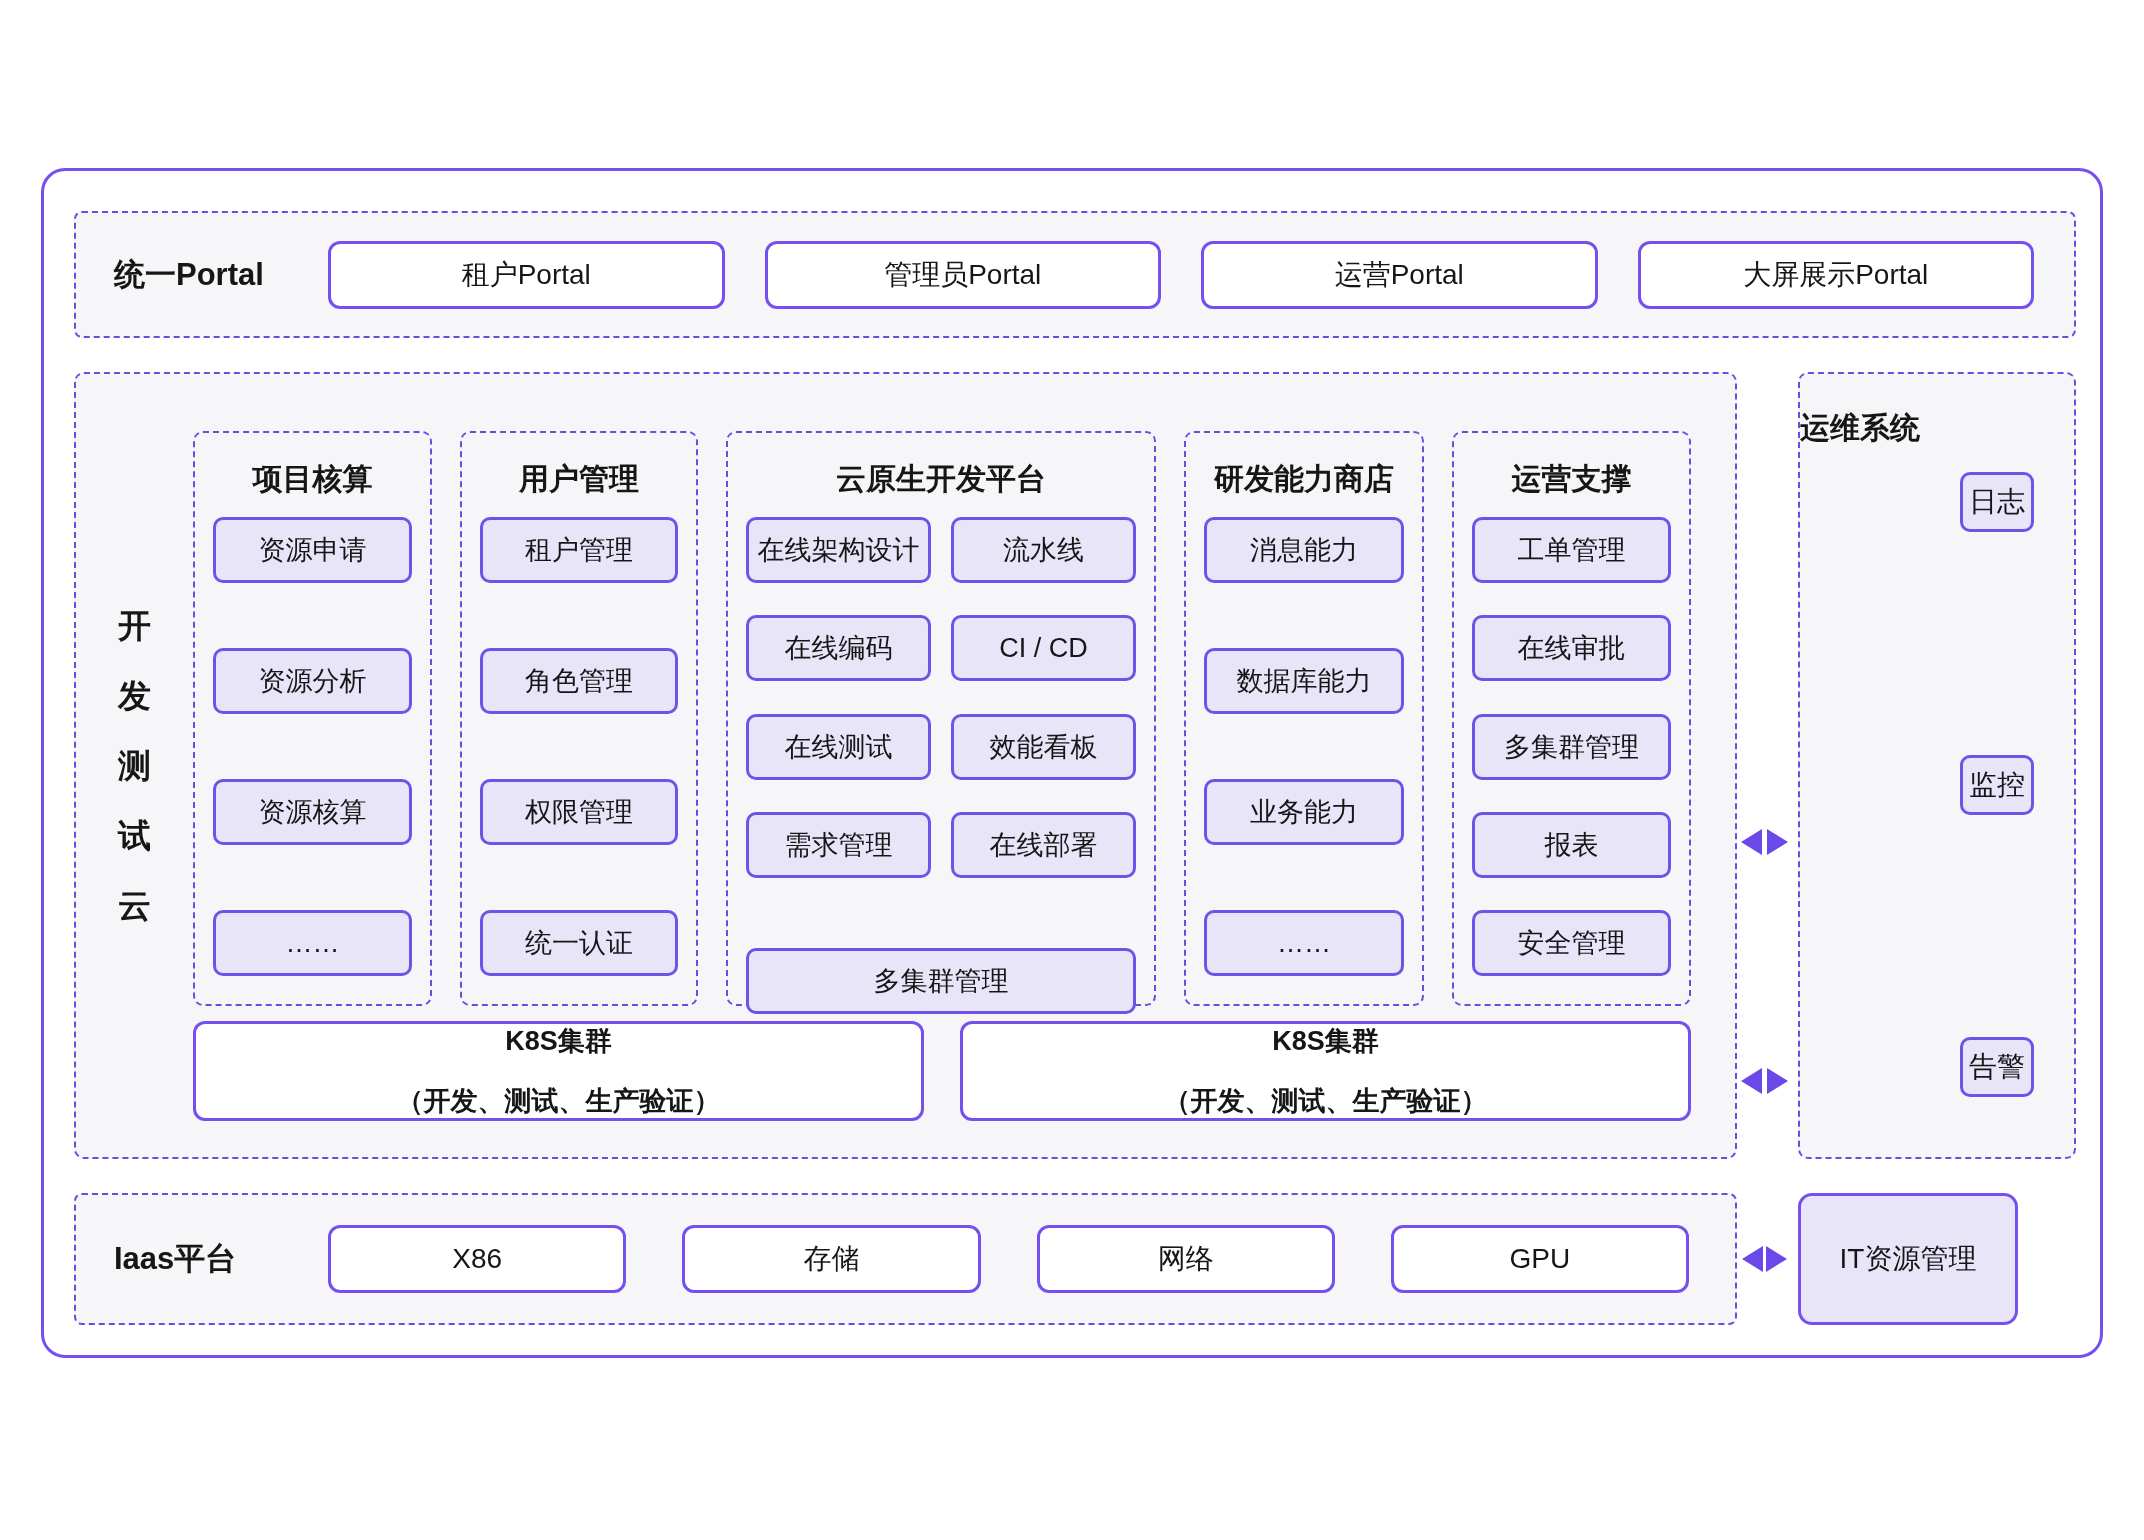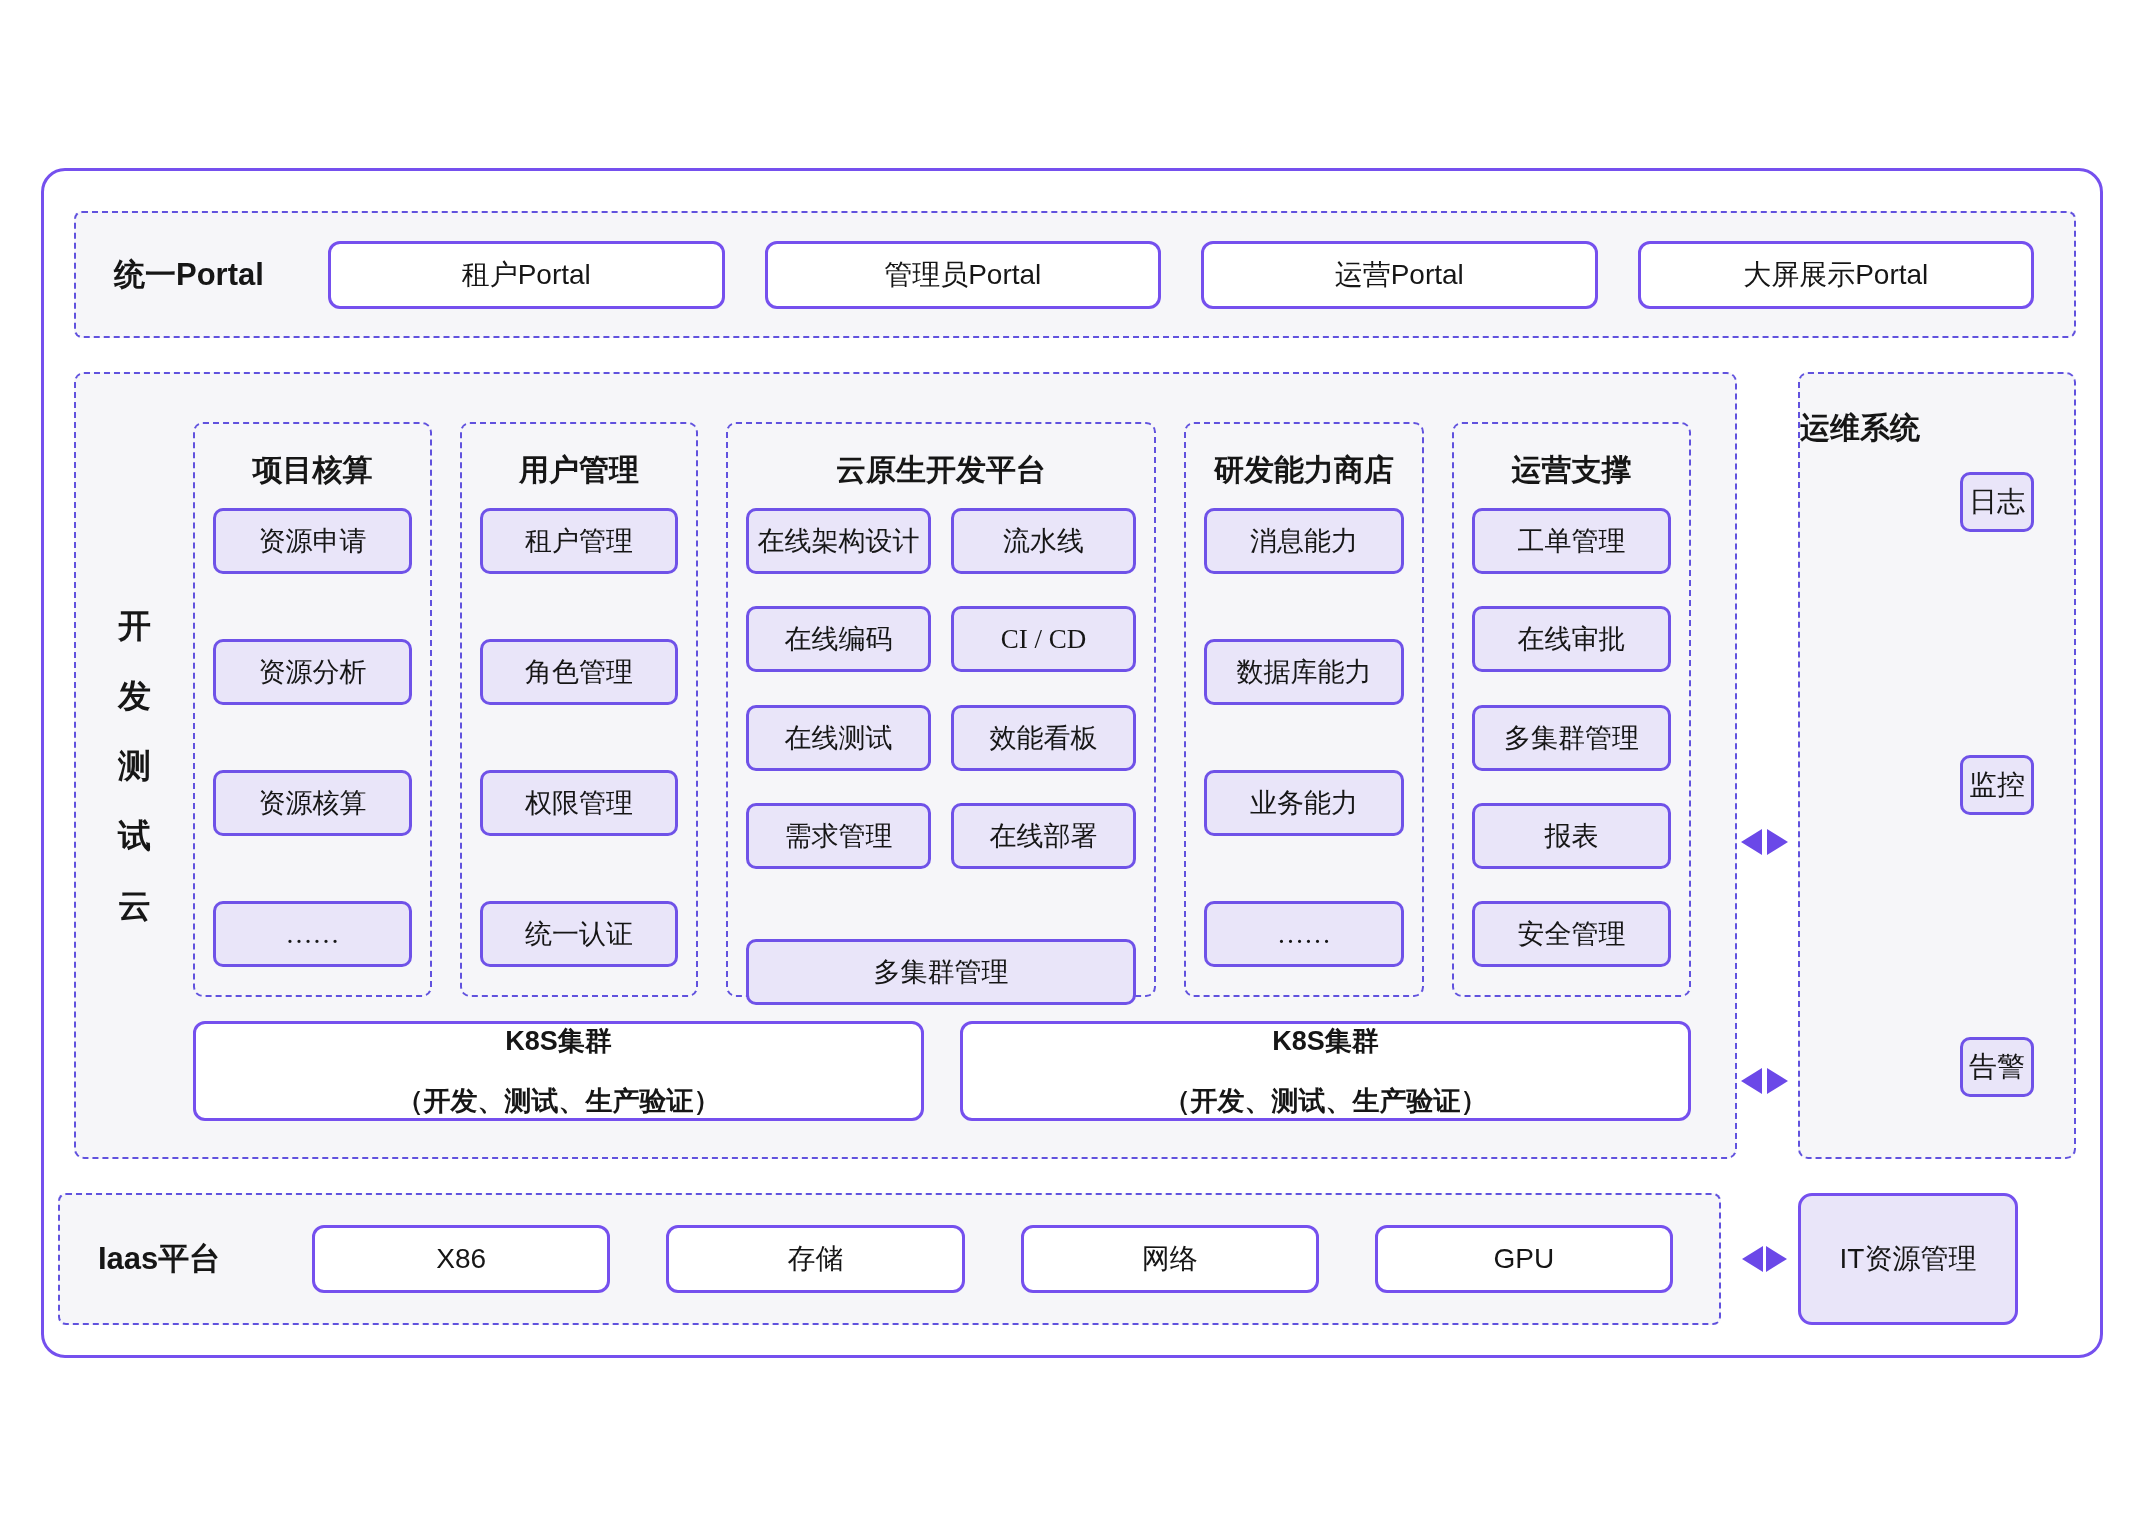--- a/index.html
+++ b/index.html
@@ -22,21 +22,21 @@
     border-radius:8px;display:flex;align-items:center;}
   .side-label{width:252px;padding-left:38px;font-size:31px;font-weight:bold;flex:none;}
   .hbox-row{flex:1;display:flex;gap:40px;padding-right:40px;}
   .wbox{flex:1;height:68px;background:#ffffff;border:3px solid var(--accent);
     border-radius:12px;display:flex;align-items:center;justify-content:center;font-size:28px;}
   
   .dev-section{position:absolute;left:30px;top:201px;width:1663px;height:787px;border-radius:10px;}
   .vlabel{position:absolute;left:0;top:0;width:117px;height:100%;
     display:flex;flex-direction:column;align-items:center;justify-content:center;
     font-size:33px;font-weight:bold;line-height:70px;}
-  .columns{position:absolute;left:117px;top:48px;width:1498px;height:575px;display:flex;gap:28px;font-family:Liberation Serif, serif;}
+  .columns{position:absolute;left:117px;top:57px;width:1498px;height:575px;display:flex;gap:28px;}
   .col{border:2px dashed var(--dashed);border-radius:10px;background:transparent;
     display:flex;flex-direction:column;padding:20px 18px 28px;}
   .c1{width:245px;}.c2{width:244px;}.c3{width:442px;}.c4{width:246px;}.c5{width:245px;}
   .col-title{height:52px;display:flex;align-items:center;justify-content:center;
     font-size:30px;font-weight:bold;flex:none;}
   .col-items{flex:1;display:flex;flex-direction:column;justify-content:space-between;padding-top:12px;}
   .item{height:66px;border-radius:10px;background:var(--item-fill);
     border:3px solid var(--item-border);display:flex;align-items:center;justify-content:center;
     font-size:27px;}
   .grid-items{flex:1;padding-top:12px;display:grid;grid-template-columns:1fr 1fr;
@@ -46,21 +46,21 @@
   .k8s{flex:1;background:#ffffff;border:3px solid var(--accent);border-radius:12px;
     display:flex;flex-direction:column;align-items:center;justify-content:center;gap:24px;
     font-size:27px;font-weight:bold;}
   
   .ops-panel{position:absolute;left:1754px;top:201px;width:278px;height:787px;border-radius:10px;
     display:flex;flex-direction:row;padding-top:28px;}
   .ops-items{flex:1;display:flex;flex-direction:column;justify-content:space-between;
     padding:70px 40px 60px;}
   .ops-item{height:60px;font-size:28px;}
   
-  .iaas-section{position:absolute;left:14px;top:1022px;width:1663px;height:132px;
+  .iaas-section{position:absolute;left:30px;top:1022px;width:1663px;height:132px;
     border-radius:8px;display:flex;align-items:center;}
   .iaas-row{flex:1;display:flex;gap:56px;padding-right:46px;}
   .it-box{position:absolute;left:1754px;top:1022px;width:220px;height:132px;
     background:var(--item-fill);border:3px solid var(--accent);border-radius:14px;
     display:flex;align-items:center;justify-content:center;font-size:28px;}
   
   .arrow-pair{position:absolute;width:50px;height:26px;display:flex;gap:5px;
     align-items:center;justify-content:center;}
   .tri{width:0;height:0;border-top:13px solid transparent;border-bottom:13px solid transparent;}
   .tri-left{border-right:21px solid var(--arrow);}

